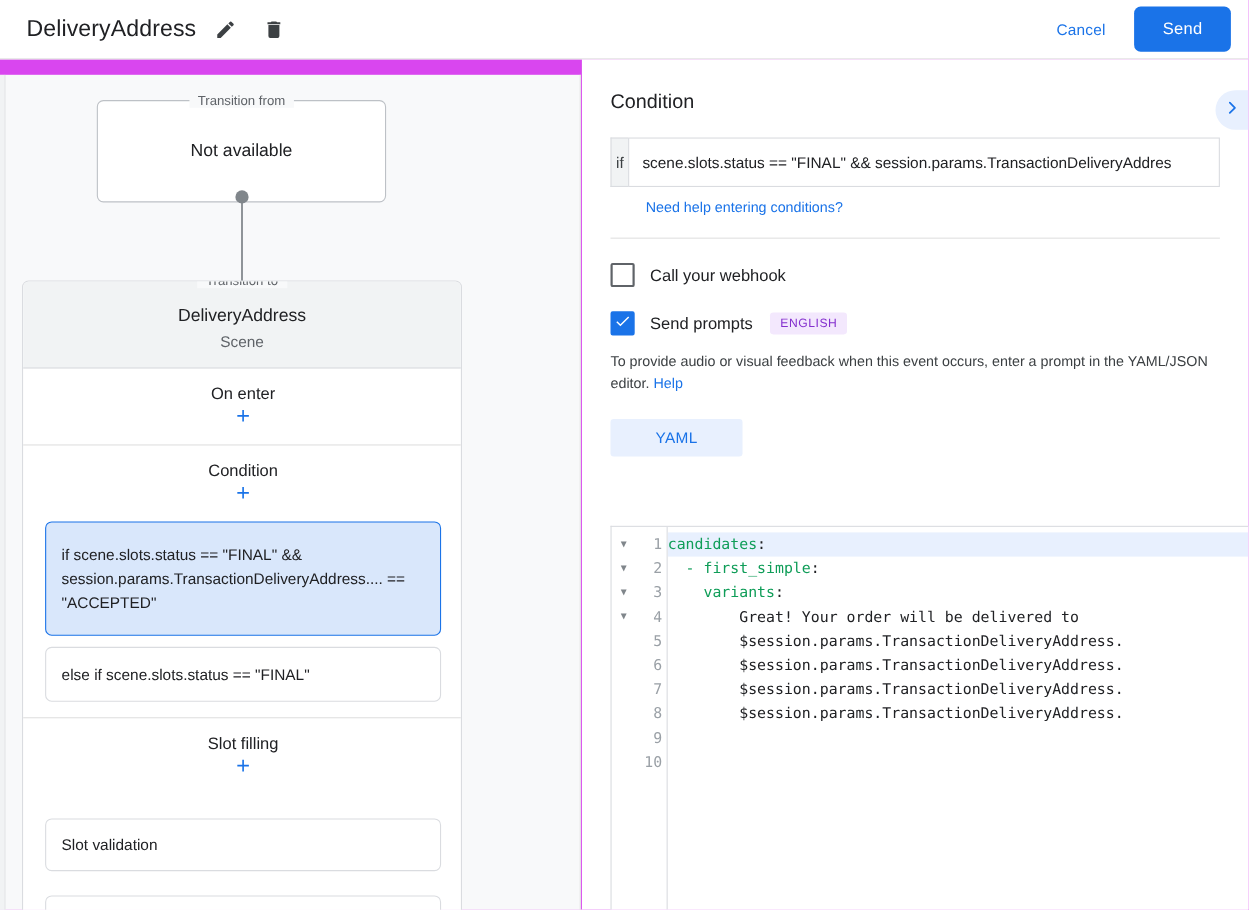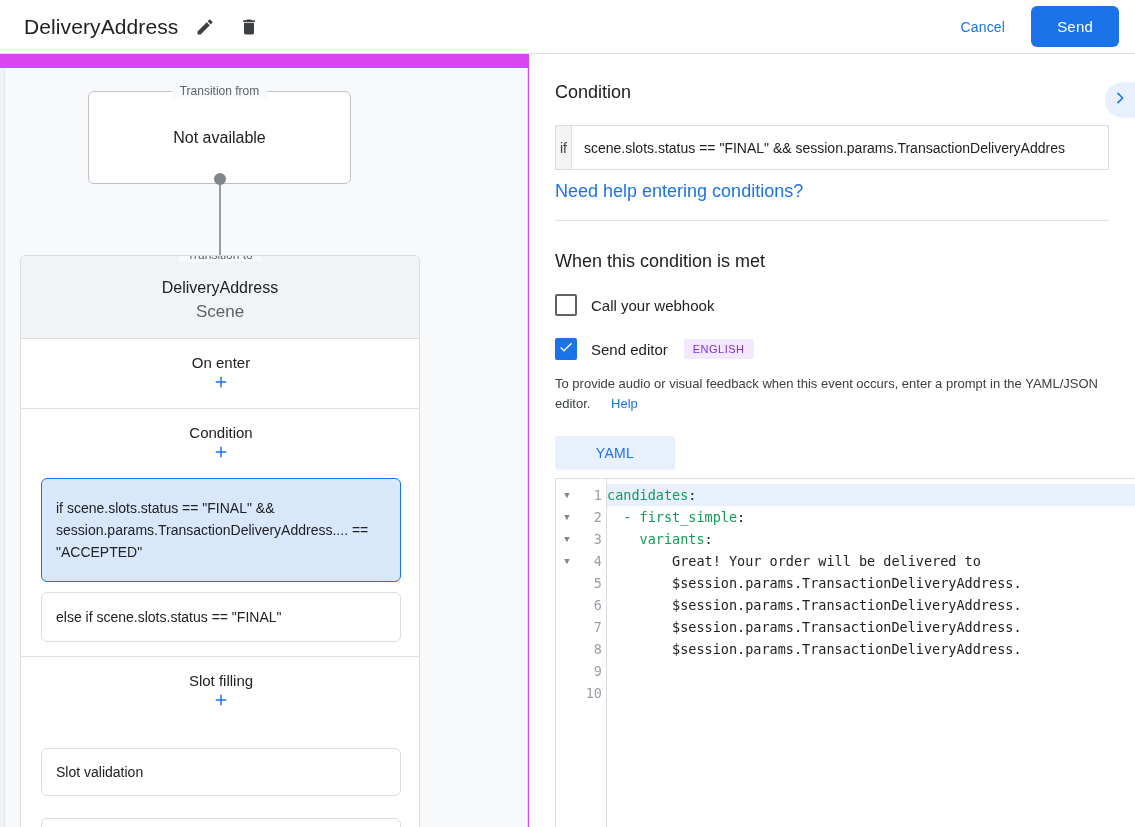--- a/index.html
+++ b/index.html
@@ -80,21 +80,21 @@
   }
   .scene-head {
     position:relative; background:#f1f3f4; border-bottom:1px solid #dadce0;
     padding:22px 0 16px; text-align:center;
   }
   .scene-head .legend {
     position:absolute; top:-8px; left:50%; transform:translateX(-50%);
     background:#f8f9fa; padding:0 8px; font-size:12px; color:#5f6368;
   }
   .scene-name { font-size:16px; color:#202124; line-height:20px; }
-  .scene-sub { font-size:17px; color:#5f6368; margin-top:4px; }
+  .scene-sub { font-size:14px; color:#5f6368; margin-top:4px; }
 
   .section { border-bottom:1px solid #e0e0e0; }
   .section:last-child { border-bottom:none; }
   .section-head {
     display:flex; align-items:center; justify-content:space-between;
     padding:15px 18px 15px 20px; cursor:pointer;flex-direction:column;
   }
   .section-title { font-size:15px; color:#202124; }
   .plus-icon {
     width:22px; height:22px; display:flex; align-items:center; justify-content:center;
@@ -139,40 +139,40 @@
     width:16px; background:#f1f3f4; border:1px solid #dadce0; border-right:none;
     display:flex; align-items:center; justify-content:center;
     font-size:14px; color:#3c4043;
   }
   .if-input {
     flex:1 1 auto; border:1px solid #dadce0; background:#fff;
     padding:0 12px; font-size:14px; color:#202124;
     font-family:"Liberation Sans", sans-serif;
     outline:none; white-space:nowrap; overflow:hidden;
   }
-  .help-link { display:inline-block; margin-top:11px; font-size:18px; color:#1a73e8; cursor:pointer; text-decoration:none; }
+  .help-link { display:inline-block; margin-top:11px; font-size:13px; color:#1a73e8; cursor:pointer; text-decoration:none;margin-left:32px; }
 
   .sect2-title { font-size:18px; color:#202124; padding-top:30px; }
 
   .chk-row { display:flex; align-items:center; margin-top:22px; }
   .chk {
     width:22px; height:22px; border:2px solid #5f6368; border-radius:2px;
     background:#fff; cursor:pointer; flex:0 0 auto;
   }
   .chk.checked {
     background:#1a73e8; border-color:#1a73e8;
     display:flex; align-items:center; justify-content:center;
   }
   .chk-label { font-size:15px; color:#202124; font-weight:500; margin-left:14px; }
   .badge {
     margin-left:16px; background:#f3e8fd; color:#8430ce;
     font-size:11px; letter-spacing:0.5px; padding:4px 9px; border-radius:3px;
   }
   .helper-text { font-size:13px; color:#3c4043; line-height:20px; margin-top:14px; max-width:565px; }
-  .helper-text a { color:#1a73e8; text-decoration:none; cursor:pointer;margin-left:17px; }
+  .helper-text a { color:#1a73e8; text-decoration:none; cursor:pointer; }
 
   .tabs { display:flex; margin-top:22px;flex-direction:column; }
   .tab {
     width:120px; height:34px; display:flex; align-items:center; justify-content:center;
     font-size:14px; font-weight:500; color:#5f6368; cursor:pointer; border-radius:3px;
     letter-spacing:0.3px;
   }
   .tab.active { background:#e8f0fe; color:#1a73e8; }
 
   
@@ -295,36 +295,35 @@
 
       <div class="if-row">
         <div class="if-label">if</div>
         <input class="if-input" type="text" value="scene.slots.status == &quot;FINAL&quot; &amp;&amp; session.params.TransactionDeliveryAddres" style="">
       </div>
       <a class="help-link">Need help entering conditions?</a>
       <div class="rp-divider"></div>
     </div>
 
     <div class="rp-block">
-      <div class="sect2-title">When this condition is met</div>
 
       <div class="chk-row">
         <span class="chk"></span>
         <span class="chk-label">Call your webhook</span>
       </div>
 
       <div class="chk-row">
         <span class="chk checked">
           <span>
             <svg width="16" height="16" viewBox="0 0 24 24" fill="#ffffff">
                 <path d="M9 16.17L4.83 12l-1.42 1.41L9 19 21 7l-1.41-1.41z"></path>
               </svg>
           </span>
         </span>
-        <span class="chk-label">Send editor</span>
+        <span class="chk-label">Send prompts</span>
         <span class="badge">ENGLISH</span>
       </div>
 
       <div class="helper-text">
         <span>To provide audio or visual feedback when this event occurs, enter a prompt in the YAML/JSON editor.</span>
         <a>Help</a>
       </div>
 
       <div class="tabs">
         <div class="tab active">YAML</div>

